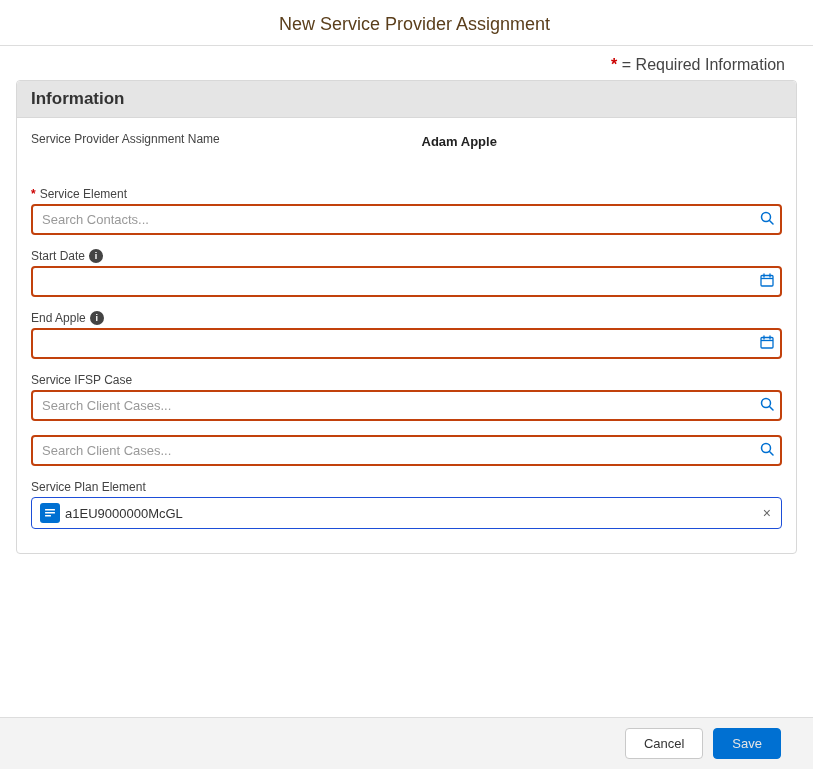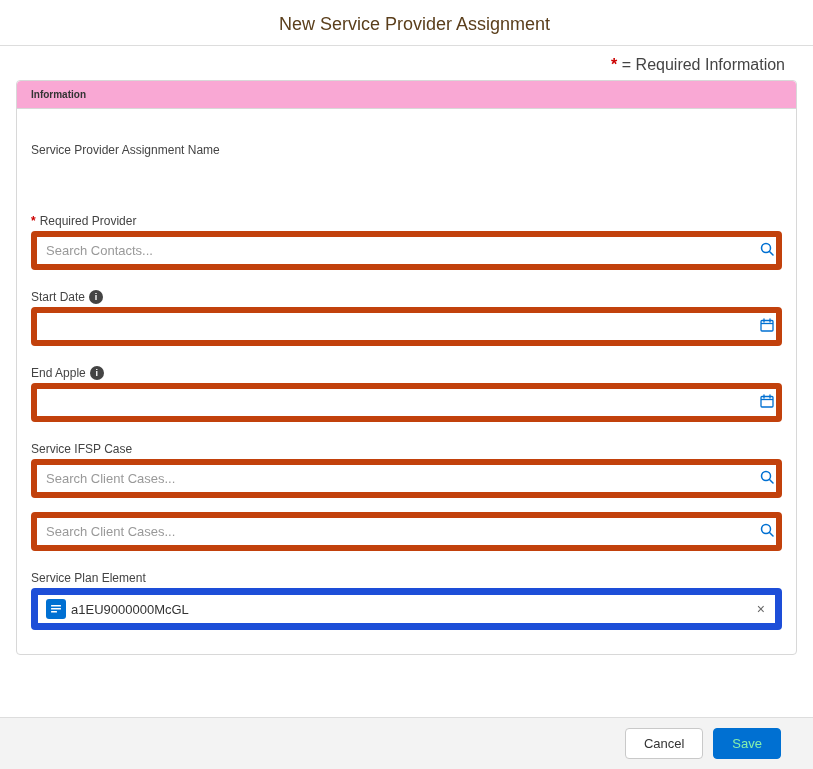--- a/index.html
+++ b/index.html
@@ -43,23 +43,23 @@
       color: #c00;
       font-weight: bold;
     }
 
     .section {
       border: 1px solid #d8d8d8;
       border-radius: 4px;
       margin-bottom: 16px;
     }
     .section-header {
-      background: #f9a8d4;
+      background: #e5e5e5;
       padding: 8px 14px;
-      font-size: 10px;
+      font-size: 17px;
       font-weight: 600;
       color: #333;
       border-bottom: 1px solid #d8d8d8;
       border-radius: 4px 4px 0 0;
     }
     .section-body {
       padding: 14px 14px 10px 14px;
     }
 
     .form-row {
@@ -73,21 +73,20 @@
       margin-bottom: 14px;
     }
 
     .form-label {
       font-size: 12px;
       color: #444;
       margin-bottom: 3px;
       display: flex;
       align-items: center;
       gap: 4px;
-      margin-top: 20px;
     }
     .form-label .required-star {
       color: #c00;
       font-weight: bold;
     }
 
     .field-value {
       font-size: 13px;
       font-weight: 600;
       color: #222;
@@ -96,21 +95,21 @@
 
     .input-wrapper {
       position: relative;
       display: flex;
       align-items: center;
     }
 
     .form-input {
       width: 100%;
       padding: 6px 32px 6px 9px;
-      border: 6px solid #c2410c;
+      border: 2px solid #c2410c;
       border-radius: 4px;
       font-size: 13px;
       color: #555;
       background: #fff;
       outline: none;
     }
     .form-input::placeholder {
       color: #999;
     }
 
@@ -133,21 +132,21 @@
       color: #fff;
       font-size: 9px;
       font-weight: bold;
       cursor: pointer;
     }
 
     
     .token-input {
       display: flex;
       align-items: center;
-      border: 7px solid #1d4ed8;
+      border: 1px solid #1d4ed8;
       border-radius: 4px;
       padding: 4px 8px;
       background: #fff;
       gap: 6px;
       min-height: 32px;
     }
     .token-item {
       display: flex;
       align-items: center;
       gap: 5px;
@@ -194,21 +193,21 @@
       font-weight: 500;
     }
     .btn-cancel {
       background: #fff;
       border-color: #c9c9c9;
       color: #333;
     }
     .btn-save {
       background: #0070d2;
       border-color: #0070d2;
-      color: #86efac;
+      color: #e5e5e5;
     }
 
     .owner-group {
       flex: 1;
     }
   </style>
 </head>
 <body>
 
 <div class="modal-header">
@@ -225,27 +224,28 @@
   <div class="section">
     <div class="section-header">Information</div>
     <div class="section-body">
 
       <div class="form-row">
         <div class="form-group">
           <div class="form-label">Service Provider Assignment Name</div>
           <div style="height:20px;"></div>
         </div>
         <div class="form-group owner-group">
+          <div class="field-value">Adam Apple</div>
         </div>
       </div>
 
       <div class="form-group">
         <div class="form-label">
           <span class="required-star">*</span>
-          <span>Required Provider</span>
+          <span>Service Element</span>
         </div>
         <div class="input-wrapper">
           <input class="form-input" type="text" placeholder="Search Contacts..." style="">
           <span class="input-icon">
             <svg width="14" height="14" viewBox="0 0 14 14" fill="none" xmlns="http://www.w3.org/2000/svg">
               <circle cx="6" cy="6" r="4.5" stroke="#0070d2" stroke-width="1.5"></circle>
               <line x1="9.5" y1="9.5" x2="13" y2="13" stroke="#0070d2" stroke-width="1.5" stroke-linecap="round"></line>
             </svg>
           </span>
         </div>

